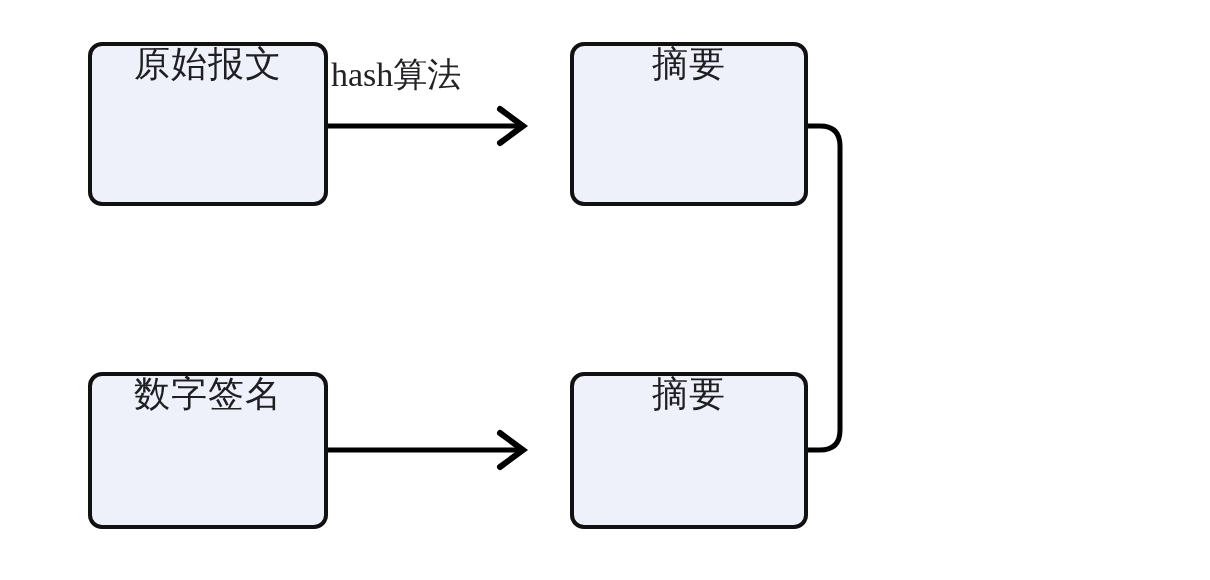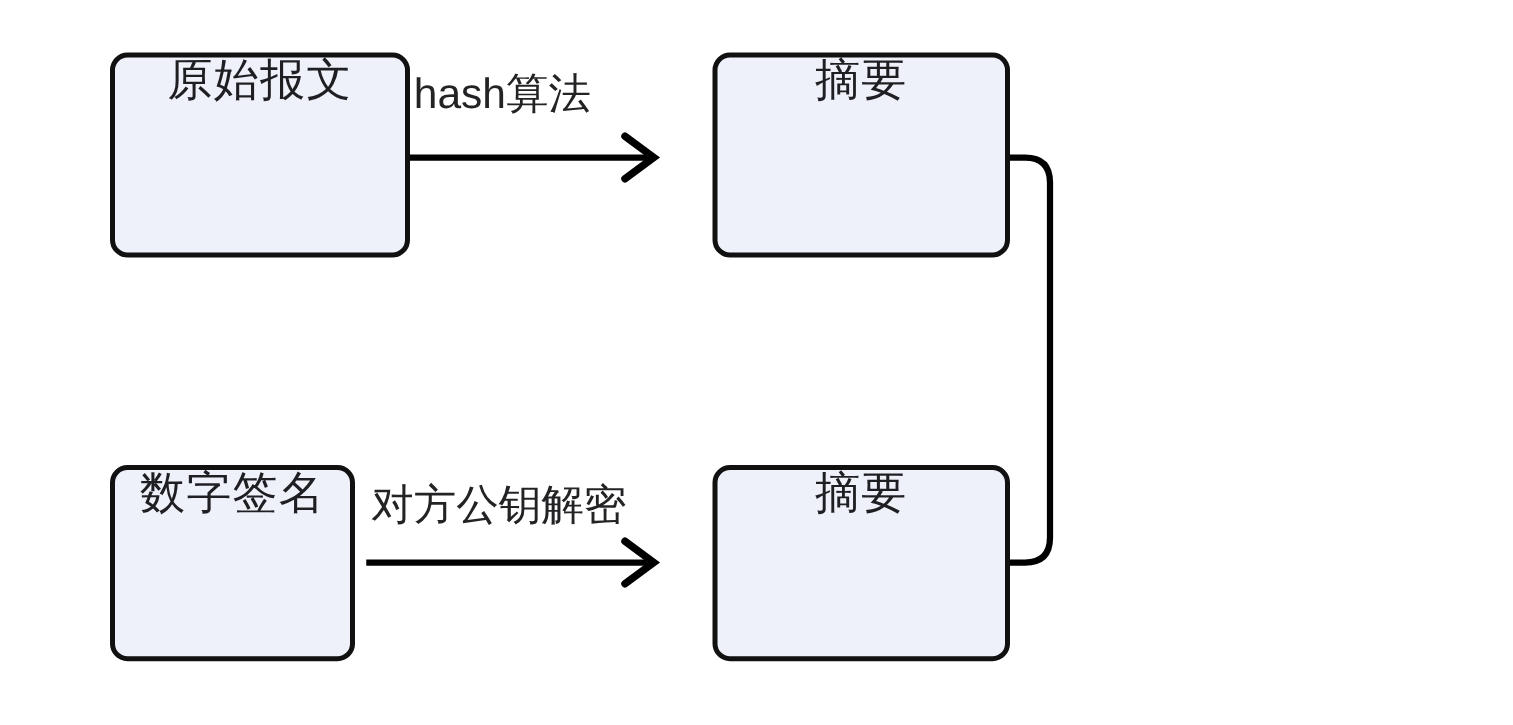--- a/index.html
+++ b/index.html
@@ -48,25 +48,25 @@
     letter-spacing: 1px;
     white-space: nowrap;
     font-family: "Liberation Sans", "DejaVu Sans", sans-serif;
   }
   .edge-label {
     position: absolute;
     font-size: 34px;
     line-height: 1;
     color: #232326;
     white-space: nowrap;
-    font-family: Liberation Sans, sans-serif;
+    font-family: Liberation Serif, serif;
   }
   #node-original-message { left: 48px;  top: 42px;  width: 240px; height: 164px; }
   #node-digest-top      { left: 530px; top: 42px;  width: 238px; height: 164px; }
-  #node-digital-sign    { left: 48px;  top: 372px; width: 196px; height: 157px; }
+  #node-digital-sign    { left: 48px;  top: 372px; width: 240px; height: 157px; }
   #node-digest-bottom   { left: 530px; top: 372px; width: 238px; height: 157px; }
   #edge-label-hash     { left: 331px; top: 58px;  }
   #edge-label-decrypt  { left: 297px; top: 387px; }
   #edge-label-compare  { left: 868px; top: 257px; }
 </style>
 </head>
 <body>
 
 <div id="diagram-canvas">
 
@@ -99,16 +99,15 @@
   <div class="node-box" id="node-digital-sign">
     <span class="node-label">数字签名</span>
   </div>
 
   <div class="node-box" id="node-digest-bottom">
     <span class="node-label">摘要</span>
   </div>
 
   <div class="edge-label" id="edge-label-hash">hash算法</div>
 
-  <div class="edge-label" id="edge-label-decrypt">对方公钥解密</div>
 
 
 </div>
 
 </body></html>

